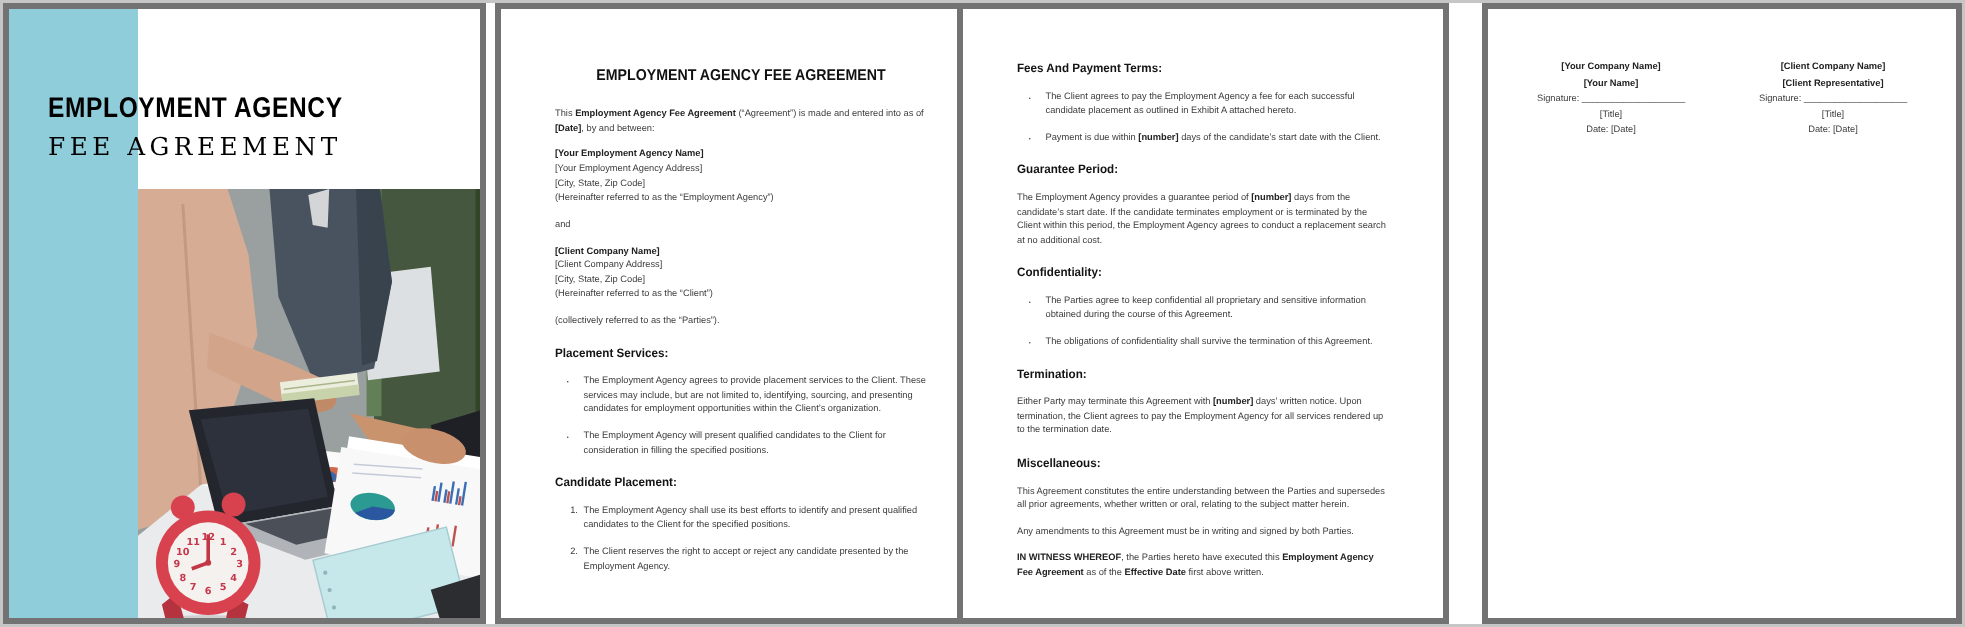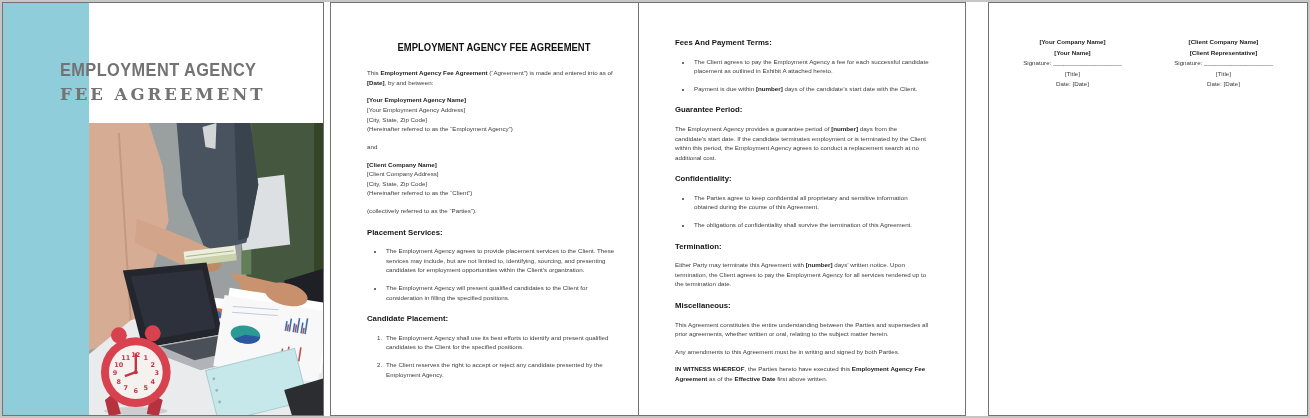--- a/index.html
+++ b/index.html
@@ -1,31 +1,31 @@
 <!DOCTYPE html>
 <html><head>
 <meta charset="utf-8">
 <style>
   html,body{margin:0;padding:0;background:#ffffff;}
   .canvas{position:relative;width:1310px;height:418px;box-sizing:border-box;
           border:2px solid #c6c6c6;background:#fff;
           font-family:"Liberation Sans",sans-serif;}
   .page{position:absolute;top:0;height:414px;background:#fff;
-        border:1px solid #737373;box-sizing:border-box;overflow:hidden;}
+        border:4px solid #737373;box-sizing:border-box;overflow:hidden;}
   #pg-cover{left:0;width:322px;}
   #pg1{left:328px;width:328px;}
   #pg2{left:636px;width:328px;}
   #pg3{left:986px;width:320px;}
 
   
   .stripe{position:absolute;left:0;top:0;bottom:0;width:86px;background:#8fcdda;}
-  .cover-title{position:absolute;left:57px;top:56px;color:#737373;}
+  .cover-title{position:absolute;left:26px;top:56px;color:#000000;}
   .ct1{font-weight:700;font-size:19px;letter-spacing:.5px;white-space:nowrap;
        transform:scaleX(.86);transform-origin:left center;}
-  .ct2{font-family:"DejaVu Serif",serif;font-weight:700;font-size:16.5px;
+  .ct2{font-family:"DejaVu Serif",serif;font-weight:400;font-size:16.5px;
        letter-spacing:3px;margin-top:4px;white-space:nowrap;}
   .photo{position:absolute;left:86px;top:120px;width:235px;height:293px;display:block;}
 
   
   .doc{padding:32px 36px 0;font-size:6.2px;line-height:1.55;color:#3c3c3c;}
   .doc-title{font-size:10.5px;font-weight:700;color:#111;text-align:center;
              margin:4px 0 13px;transform:scaleX(.9);white-space:nowrap;}
   .sec-h{font-size:8.1px;font-weight:700;color:#141414;margin:11px 0 7px;
          transform:scaleX(.96);transform-origin:left center;white-space:nowrap;}
   .doc p{margin:0 0 8px;}

